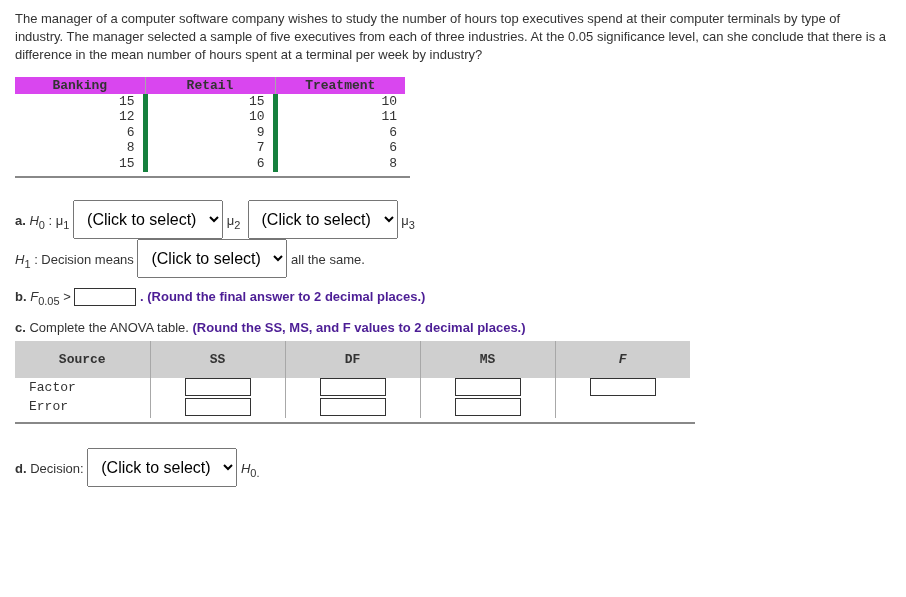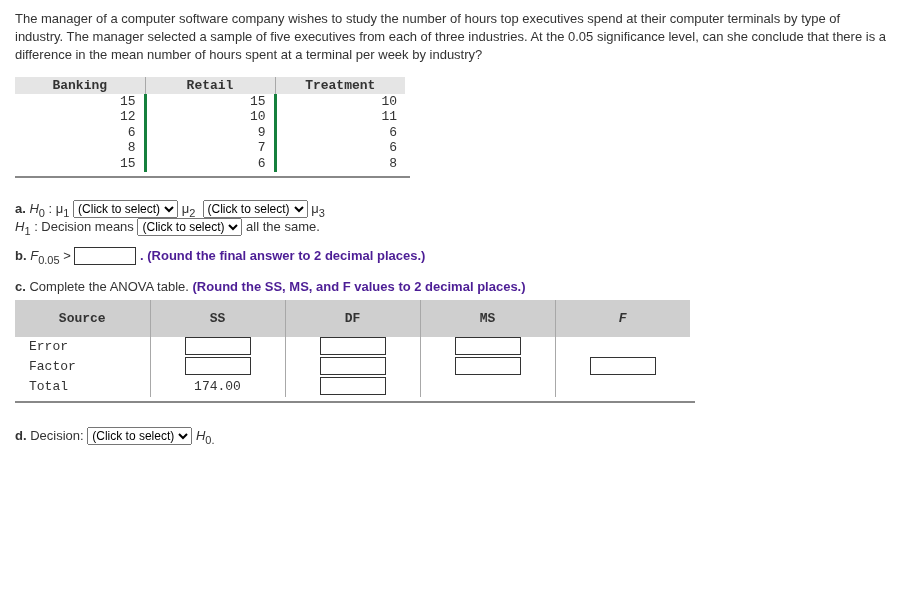--- a/index.html
+++ b/index.html
@@ -10,35 +10,35 @@
     }
     .intro {
       margin-bottom: 12px;
       line-height: 1.4;
     }
     .data-table {
       border-collapse: collapse;
       margin-bottom: 4px;
     }
     .data-table th {
-      background: #e5e5e5;
+      background: #d946ef;
       font-family: "Courier New", monospace;
       font-weight: bold;
       padding: 1px 0;
       text-align: center;
       border-right: 1px solid #a8a8a8;
     }
     .data-table th:last-child {
       border-right: none;
     }
     .data-table td {
       font-family: "Courier New", monospace;
       padding: 0 8px 0 0;
       text-align: right;
-      border-right: 3px solid #15803d;
+      border-right: 5px solid #15803d;
       line-height: 1.2;
     }
     .data-table td:last-child {
       border-right: none;
     }
     .data-table col {
       width: 130px;
     }
     .scroll-shadow {
       height: 2px;
@@ -50,22 +50,22 @@
       margin-bottom: 8px;
     }
     .part-b {
       margin-top: 10px;
       margin-bottom: 14px;
     }
     .part-c {
       margin-bottom: 6px;
     }
     select.click-select {
-      font-size: 12px;
-      padding: 0;
+      font-size: 16px;
+      padding: 9px;
     }
     .sub { vertical-align: sub; font-size: 11px; }
     .ital { font-style: italic; }
     .bold-red {
       font-weight: bold;
       color: #4c1d95;
     }
     input.text-input {
       width: 60px;
       height: 16px;
@@ -216,38 +216,31 @@
     <tr>
       <th>Source</th>
       <th>SS</th>
       <th>DF</th>
       <th>MS</th>
       <th class="ital-h">F</th>
     </tr>
   </thead>
   <tbody>
     <tr>
+      <td class="src">Factor</td>
+      <td class="cell"><input class="anova-input" type="text" style=""></td>
+      <td class="cell"><input class="anova-input" type="text" style=""></td>
+      <td class="cell"><input class="anova-input" type="text" style=""></td>
+      <td class="cell"><input class="anova-input" type="text" style=""></td>
+    </tr>
+    <tr>
       <td class="src">Error</td>
       <td class="cell"><input class="anova-input" type="text" style=""></td>
       <td class="cell"><input class="anova-input" type="text" style=""></td>
       <td class="cell"><input class="anova-input" type="text" style=""></td>
-      <td class="cell"></td>
-    </tr>
-    <tr>
-      <td class="src">Factor</td>
-      <td class="cell"><input class="anova-input" type="text" style=""></td>
-      <td class="cell"><input class="anova-input" type="text" style=""></td>
-      <td class="cell"><input class="anova-input" type="text" style=""></td>
-      <td class="cell"><input class="anova-input" type="text" style=""></td>
-    </tr>
-    <tr>
-      <td class="src">Total</td>
-      <td class="cell">174.00</td>
-      <td class="cell"><input class="anova-input" type="text" style=""></td>
-      <td class="cell"></td>
       <td class="cell"></td>
     </tr>
   </tbody>
 </table>
 <div class="scroll-shadow2"></div>
 
 <div class="part-d">
   <b>d.</b><span> Decision: </span>
   <select class="click-select"><option>(Click to select)</option></select>
   <span class="ital">H</span><span class="sub">0.</span>

